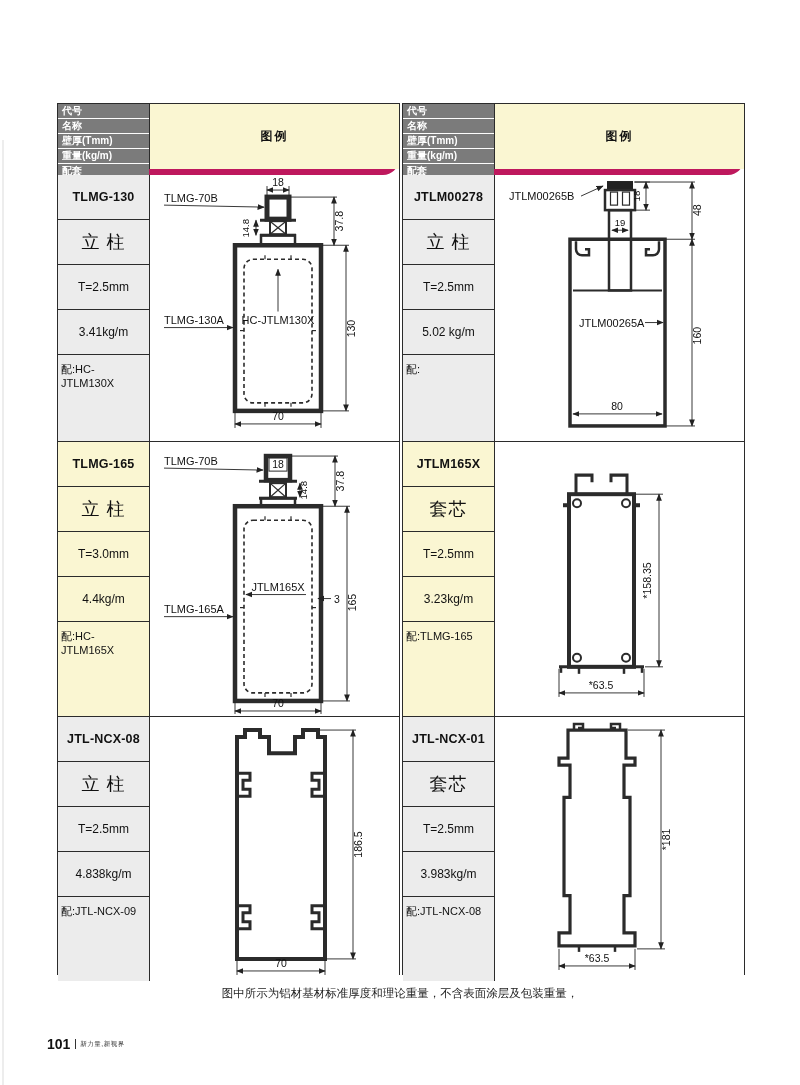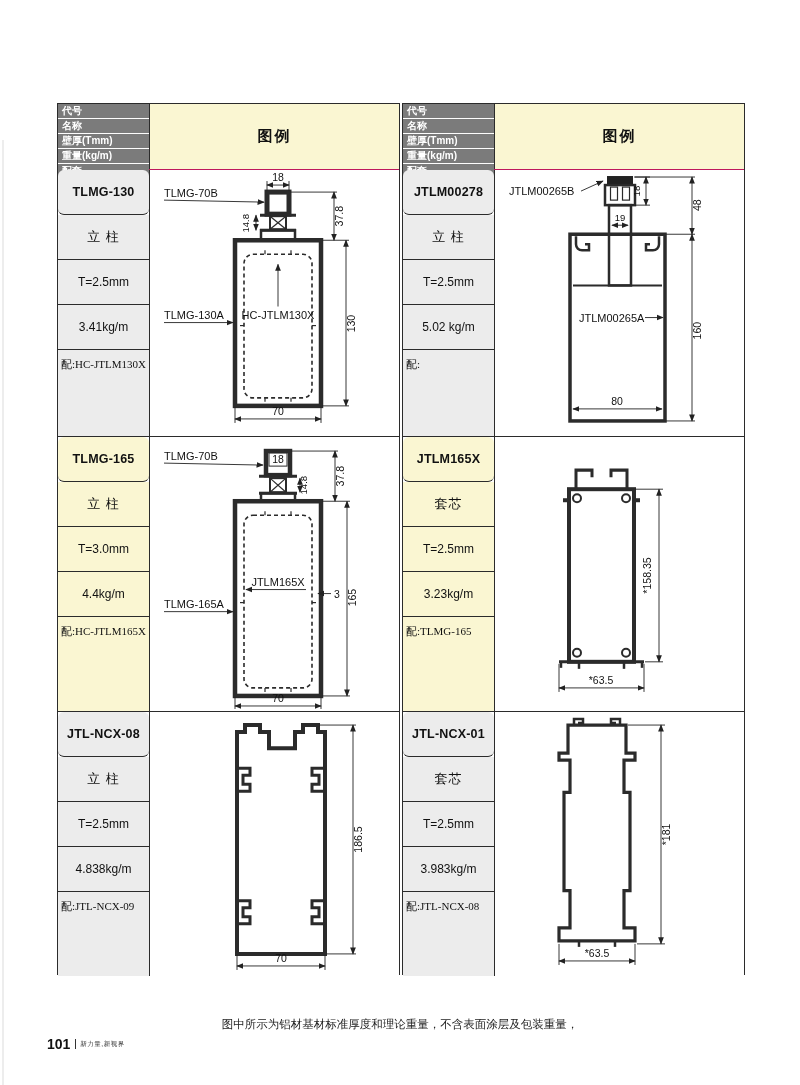--- a/index.html
+++ b/index.html
@@ -6,49 +6,49 @@
   body{
     width:800px;height:1085px;position:relative;background:#ffffff;
     font-family:"Liberation Sans","DejaVu Sans",sans-serif;color:#111;
     overflow:hidden;
   }
   .edge{position:absolute;left:2px;top:140px;width:2px;height:945px;background:#ededed;}
   .tbl{position:absolute;top:103px;width:343px;height:872px;box-sizing:border-box;
        border:1.5px solid #2b2b2b;background:#fff;}
   .tbl-left{left:57px;}
   .tbl-right{left:402px;}
-  .thead{display:flex;height:65px;border-bottom:1px solid #be185d;}
+  .thead{display:flex;height:65px;border-bottom:6px solid #be185d;border-radius:16px;}
   .hcol{width:92px;display:flex;flex-direction:column;border-right:1px solid #2b2b2b;box-sizing:border-box;}
   .hrow{flex:1;background:#7b7b7b;color:#fff;font-size:10px;font-weight:bold;
         display:flex;align-items:center;padding-left:4px;border-bottom:1px solid #fdfdfd;box-sizing:border-box;}
   .hrow:last-child{border-bottom:none;}
   .legend{flex:1;background:#faf6d2;display:flex;align-items:center;justify-content:center;
-          font-size:15px;font-weight:bold;letter-spacing:2px;}
+          font-size:12px;font-weight:bold;letter-spacing:2px;}
   .prow{display:flex;border-bottom:1px solid #2b2b2b;box-sizing:border-box;}
   .r1{height:267px;}
   .r2{height:275px;}
   .r3{height:264px;border-bottom:none;}
   .info{width:92px;border-right:1px solid #2b2b2b;box-sizing:border-box;display:flex;flex-direction:column;}
   .cell{height:45px;border-bottom:1px solid #2b2b2b;box-sizing:border-box;
         display:flex;align-items:center;justify-content:center;font-size:12px;}
-  .cell.code{font-weight:bold;font-size:12.5px;letter-spacing:0.2px;border-radius:6px;}
-  .cell.name{letter-spacing:1px;font-size:13px;}
+  .cell.code{font-weight:bold;font-size:12.5px;letter-spacing:0.2px;}
+  .cell.name{letter-spacing:1px;font-size:18px;}
   .cell.match{flex:1;height:auto;border-bottom:none;align-items:flex-start;justify-content:flex-start;
-              padding:7px 2px 6px 3px;font-size:11px;font-family:Liberation Serif, serif;}
+              padding:7px 2px 6px 3px;font-size:11px;}
   .bg-gray .cell{background:#ececec;}
   .bg-yellow .cell{background:#faf6d2;}
   .diagram{flex:1;background:#fff;overflow:hidden;}
   .diagram svg{display:block;width:100%;height:100%;}
   svg text{font-family:"Liberation Sans","DejaVu Sans",sans-serif;fill:#111;}
   svg .lb{font-size:11px;}
   svg .dt{font-size:10.5px;}
   svg .dts{font-size:9.5px;}
   .prof{stroke:#2b2b2b;fill:none;}
   .dim{stroke:#222;stroke-width:0.9;fill:none;}
-  .note{position:absolute;top:1016px;left:0;width:100%;text-align:center;
+  .note{position:absolute;top:985px;left:0;width:100%;text-align:center;
         font-size:11.5px;line-height:17px;color:#222;}
   .footer{position:absolute;left:47px;top:1036px;display:flex;align-items:center;}
   .pnum{font-weight:bold;font-size:14px;}
   .fdiv{width:1px;height:10px;background:#333;margin:0 4px 0 5px;}
   .slogan{font-size:6.5px;color:#333;letter-spacing:0.5px;}
 </style>
 </head>
 <body>
 
 <div class="edge"></div>

